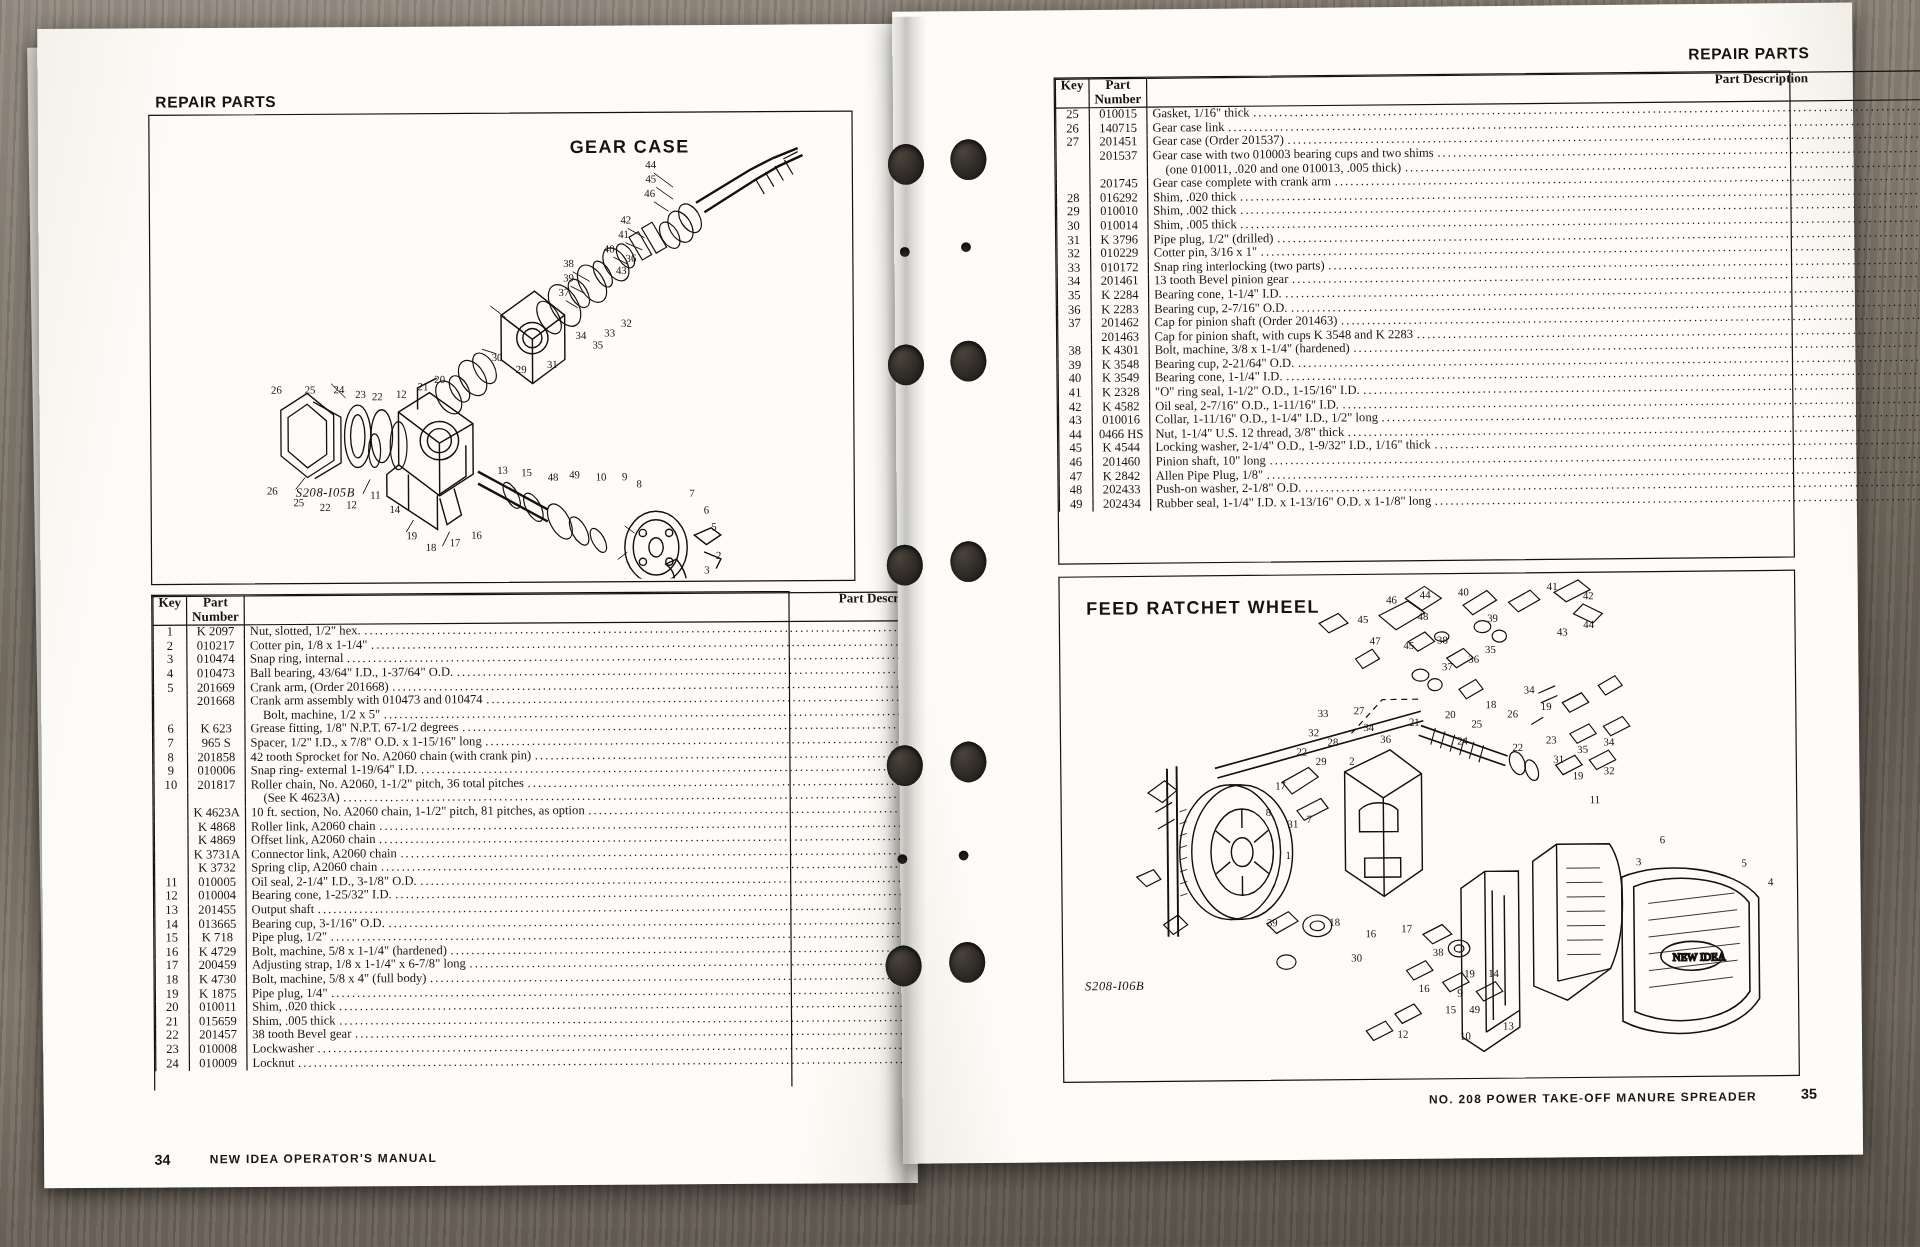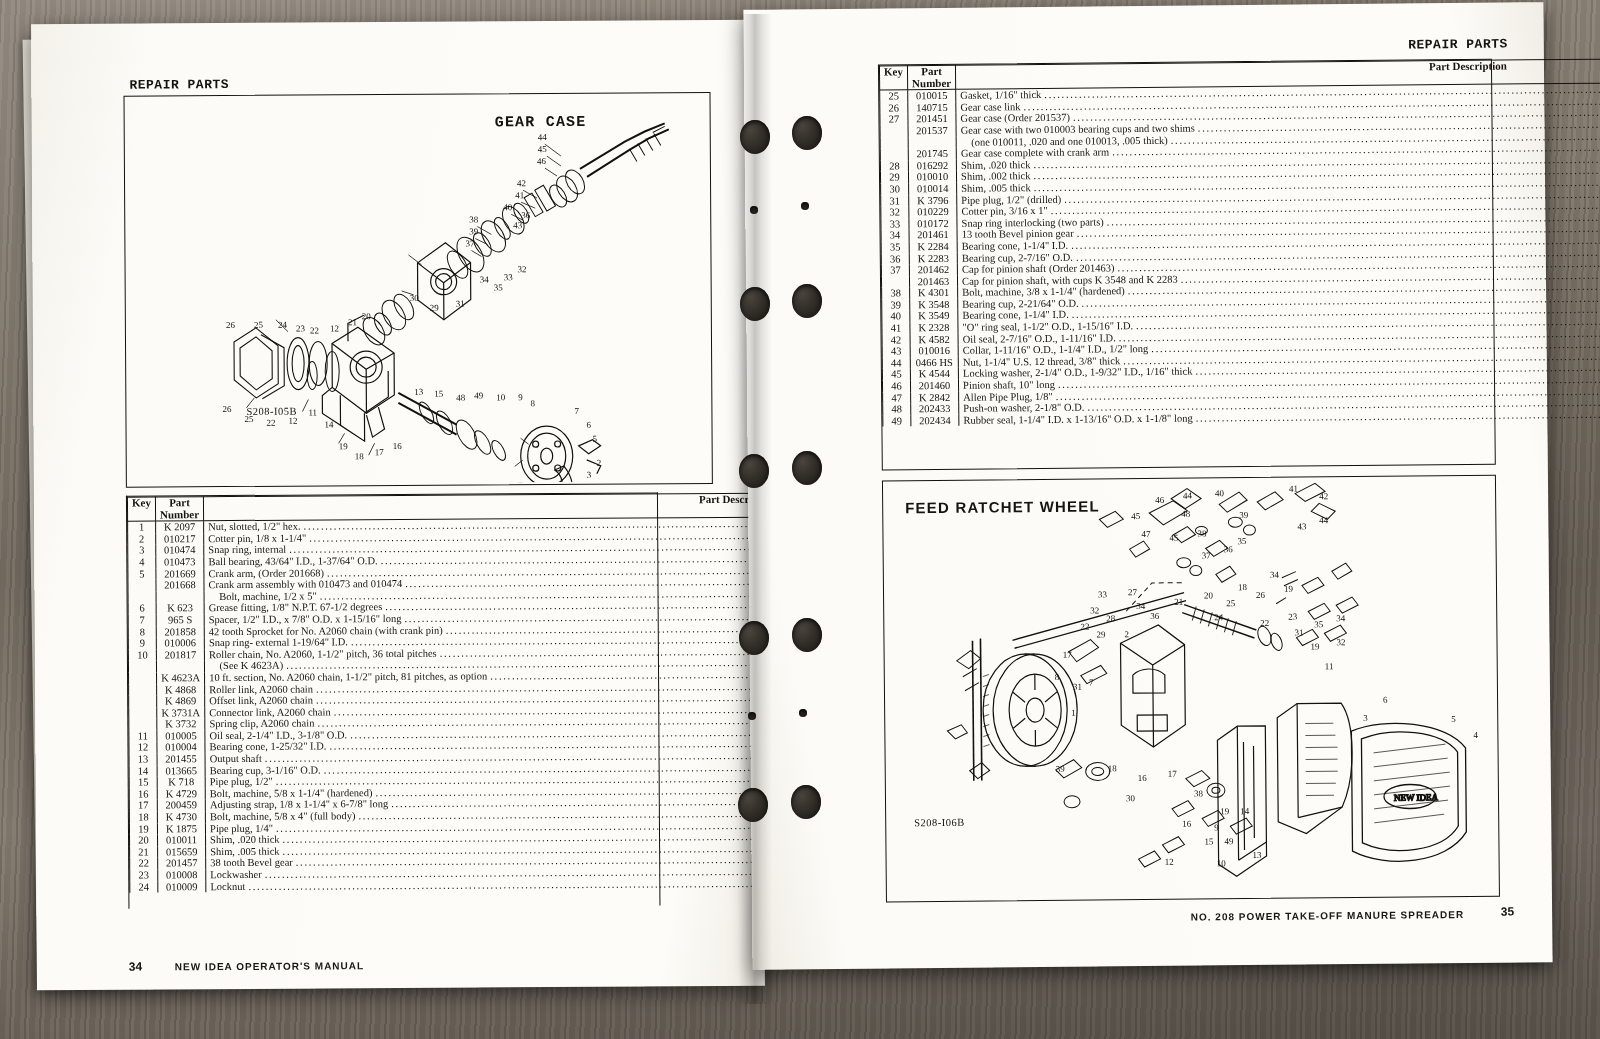--- a/index.html
+++ b/index.html
@@ -62,21 +62,21 @@
   .hole{
     position:absolute;width:30px;height:34px;border-radius:50%;
     background:radial-gradient(ellipse at 35% 30%,#4a443c 0%,#2b2722 60%,#191713 100%);
     box-shadow:inset 0 2px 4px rgba(0,0,0,.8);
   }
   .hole.sm{width:8px;height:8px;background:#2b2722;}
 
   
   .pg-inner{position:absolute;inset:0;color:#16140f;}
   .hdr{
-    position:absolute;font-weight:bold;letter-spacing:.5px;font-size:13px;font-family:Liberation Mono, monospace;
+    position:absolute;font-weight:bold;letter-spacing:.5px;font-size:13px;
   }
   .panel{
     position:absolute;border:1.6px solid #14120e;
   }
   table.parts{
     border-collapse:collapse;width:100%;font-size:10.5px;
     font-family:"Liberation Serif",serif;
   }
   table.parts th,table.parts td{
     border-left:1.3px solid #14120e;border-right:1.3px solid #14120e;
@@ -91,21 +91,21 @@
   .c-desc{text-align:left;padding-left:7px;}
   .c-used{width:42px;text-align:center;}
   .desc-wrap{display:flex;align-items:baseline;}
   .desc-txt{white-space:pre;}
   .desc-fill{flex:1;overflow:hidden;white-space:nowrap;letter-spacing:1.7px;padding-left:3px;}
 
   .diag-title{
     position:absolute;font-weight:bold;font-size:15px;letter-spacing:1.2px;
   }
   .diag-code{
-    position:absolute;font-size:10.5px;font-family:"Liberation Serif",serif;letter-spacing:.5px;
+    position:absolute;font-size:10.5px;font-family:"Liberation Serif",serif;letter-spacing:.5px;font-style:italic;
   }
   .footer-left{
     position:absolute;font-size:10px;letter-spacing:1px;font-weight:bold;color:#1a1814;
   }
   .pgnum{position:absolute;font-size:12px;font-weight:bold;}
 
   svg{display:block;}
 </style>
 </head>
 <body>
@@ -116,21 +116,21 @@
 
   <div class="sheet-under su1"></div>
   <div class="sheet-under su2"></div>
 
   <div class="page page-left">
     <div class="pg-inner">
 
       <div class="hdr" style="left:98px;top:54px;">REPAIR PARTS</div>
 
       <div class="panel" style="left:92px;top:72px;width:585px;height:390px;">
-        <div class="diag-title" style="left:370px;top:20px;font-family:Liberation Mono, monospace;">GEAR CASE</div>
+        <div class="diag-title" style="left:350px;top:20px;">GEAR CASE</div>
         <div class="diag-code" style="left:120px;top:310px;">S208-I05B</div>
 
         <svg width="583" height="388" viewBox="0 0 583 388">
           <g stroke="#14120e" fill="none" stroke-width="1">
 
             <path d="M455 75 L500 48 L520 38 L540 30" stroke-width="2"></path>
             <path d="M462 83 L505 56 L524 45 L544 36" stroke-width="2"></path>
             <path d="M524 45 L544 36 M528 39 L540 33"></path>
 
             <path d="M505 56 L512 68 M513 50 L520 62 M521 45 L528 57 M529 40 L536 52"></path>
@@ -972,21 +972,21 @@
                     <span class="desc-fill"> ....................................................................................................................................................................................</span>
                   </span>
                 </td>
               </tr>
             </tbody>
         </table>
       </div>
 
       <div class="panel" style="left:134px;top:472px;width:612px;height:420px;">
         <div class="diag-title" style="left:22px;top:18px;">FEED RATCHET WHEEL</div>
-        <div class="diag-code" style="left:28px;top:336px;">S208-I06B</div>
+        <div class="diag-code" style="left:18px;top:336px;">S208-I06B</div>
 
         <svg width="610" height="418" viewBox="0 0 610 418">
           <g stroke="#14120e" fill="none" stroke-width="1">
 
             <g stroke-width="1.2">
               <ellipse cx="140" cy="230" rx="42" ry="56"></ellipse>
               <ellipse cx="150" cy="230" rx="42" ry="56"></ellipse>
               <path d="M140 174 L150 174 M140 286 L150 286"></path>
               <ellipse cx="150" cy="230" rx="26" ry="36"></ellipse>
               <ellipse cx="150" cy="230" rx="9" ry="12"></ellipse>

